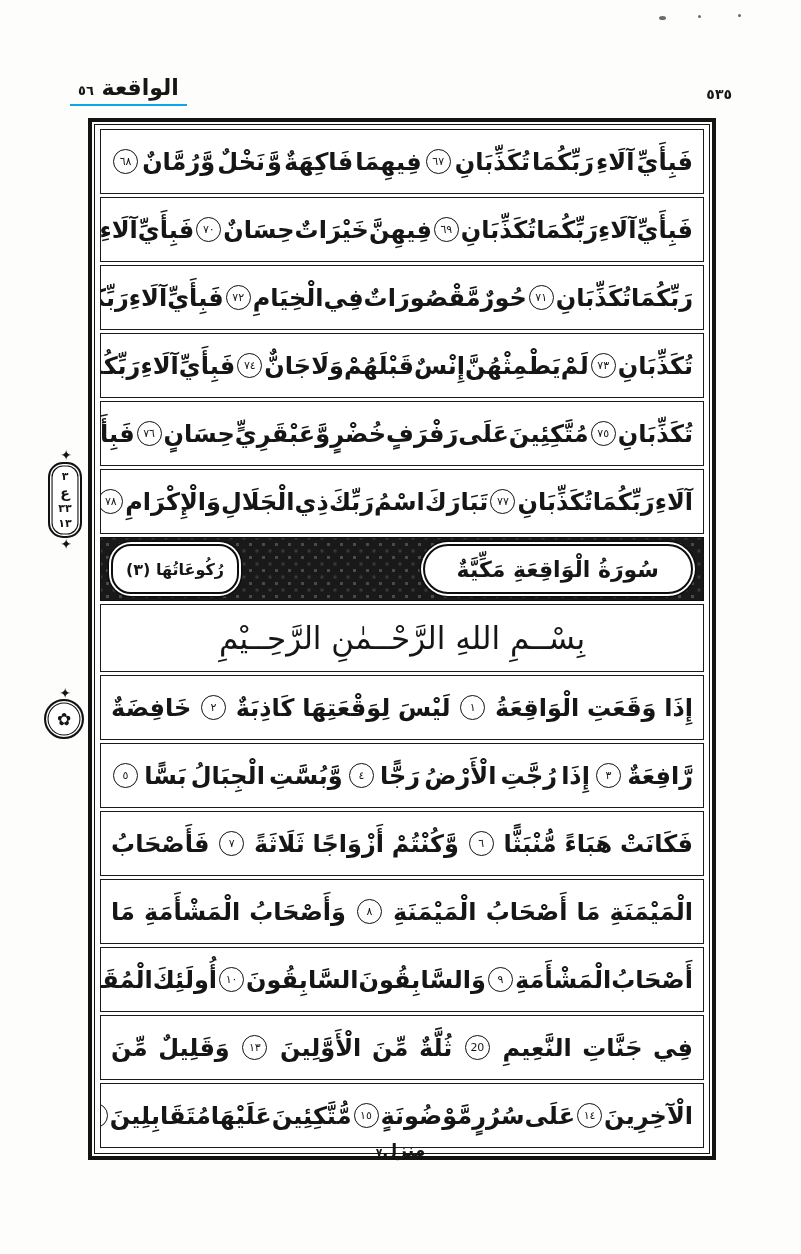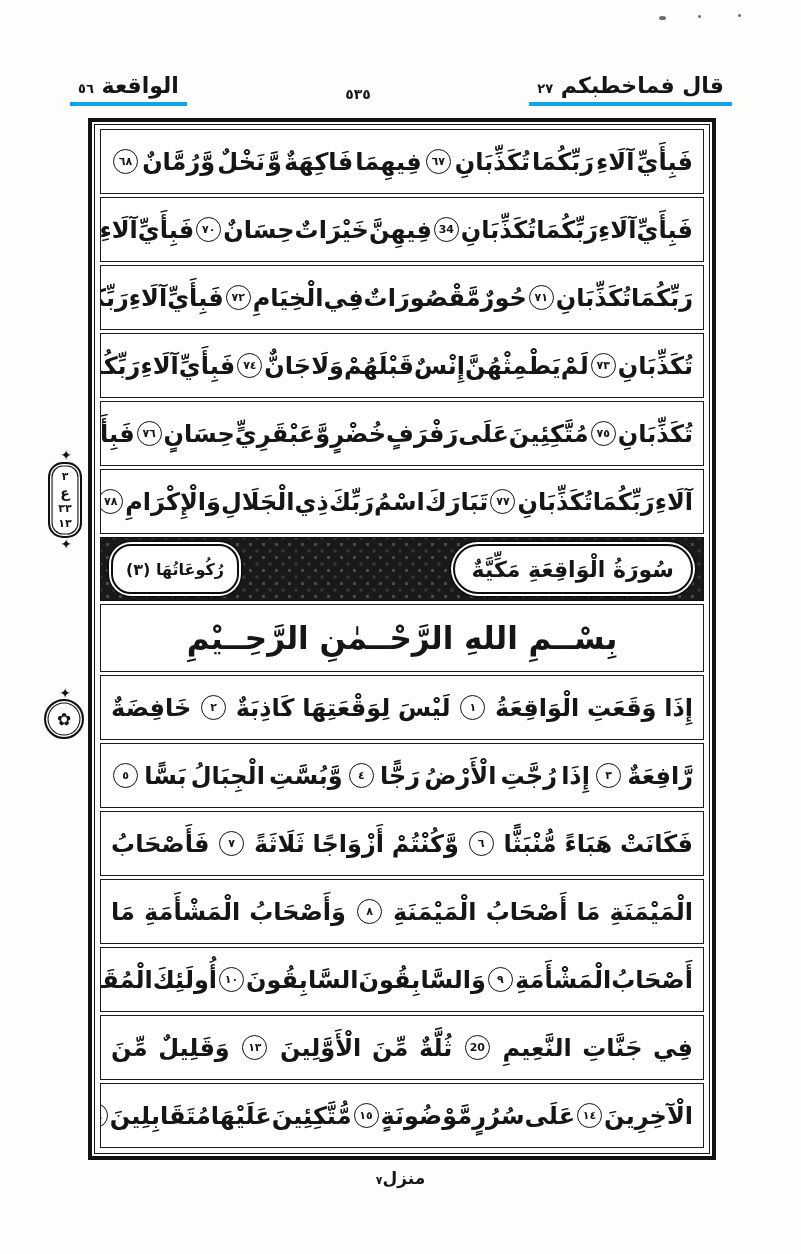--- a/index.html
+++ b/index.html
@@ -10,21 +10,21 @@
     overflow:hidden;
   }
   
   .page-header{
     position:absolute;top:58px;left:70px;width:662px;height:48px;
     display:flex;justify-content:space-between;align-items:flex-end;
     direction:rtl;
   }
   .hdr-side{
     font-weight:bold;font-size:22px;line-height:1.2;
-    border-bottom:4px solid #0ea5e9;padding:0 8px 3px 8px;
+    border-bottom:2px solid #0ea5e9;padding:0 8px 3px 8px;
     white-space:nowrap;
   }
   .hdr-sup{font-size:13px;font-weight:bold;}
   .hdr-center{font-size:14px;font-weight:bold;padding-bottom:4px;}
   .speck{position:absolute;background:#6b6b6b;border-radius:50%;}
 
   
   .frame{
     position:absolute;left:88px;top:118px;width:628px;height:1042px;
     border:4px solid #141414;box-sizing:border-box;background:#fff;
@@ -39,21 +39,21 @@
     border:1.5px solid #1b1b1b;box-sizing:border-box;
     height:65px;flex:0 0 65px;
     display:flex;align-items:center;justify-content:space-between;
     direction:rtl;padding:0 10px;overflow:hidden;
     font-weight:bold;font-size:24px;white-space:nowrap;
   }
   .word{display:inline-block;}
   .ayah-marker{
     flex:0 0 auto;width:23px;height:23px;margin:0 2px;
     border:1.8px solid #111;border-radius:50%;
-    font-size:11px;font-weight:bold;
+    font-size:11px;font-weight:normal;
     display:flex;align-items:center;justify-content:center;line-height:1;
   }
   
   .banner-row{
     border:1.5px solid #0f0f0f;box-sizing:border-box;
     height:64px;flex:0 0 64px;
     background-color:#191919;
     background-image:
       radial-gradient(circle,#4a4a4a 1.6px,transparent 1.9px),
       radial-gradient(circle,#383838 1.6px,transparent 1.9px);
@@ -61,27 +61,27 @@
     display:flex;align-items:center;justify-content:space-between;
     direction:rtl;padding:0 10px;
   }
   .cartouche{
     background:#fff;border:2px solid #0d0d0d;
     box-shadow:0 0 0 2px #fff,0 0 0 3.5px #0d0d0d;
     display:flex;align-items:center;justify-content:center;
     font-weight:bold;white-space:nowrap;
   }
   .cartouche.small{height:38px;border-radius:20px;padding:4px 13px;font-size:16px;}
-  .cartouche.big{height:46px;border-radius:26px;padding:0 17px;font-size:22px;}
+  .cartouche.big{height:46px;border-radius:26px;padding:0 32px;font-size:22px;}
   
   .bismillah-row{
     border:1.5px solid #1b1b1b;box-sizing:border-box;
     height:68px;flex:0 0 68px;
     display:flex;align-items:center;justify-content:center;
-    direction:rtl;font-size:31px;font-weight:bold;
+    direction:rtl;font-size:31px;font-weight:normal;
   }
   
   .ruku-marker{position:absolute;left:40px;top:450px;width:50px;text-align:center;}
   .finial{font-size:14px;line-height:11px;letter-spacing:-2px;color:#141414;}
   .ruku-body{
     margin:1px auto;width:34px;box-sizing:border-box;
     border:2px solid #111;border-radius:15px;
     box-shadow:inset 0 0 0 1.5px #fff,inset 0 0 0 2.6px #111;
     padding:6px 0 5px;font-weight:bold;font-size:11px;line-height:1.3;
     background:#fff;
@@ -91,37 +91,33 @@
   .rosette{position:absolute;left:36px;top:688px;width:56px;text-align:center;}
   .rosette-circle{
     width:40px;height:40px;margin:0 auto;box-sizing:border-box;
     border:2px solid #111;border-radius:50%;
     box-shadow:inset 0 0 0 1.5px #fff,inset 0 0 0 2.6px #111;
     display:flex;align-items:center;justify-content:center;
     font-size:17px;background:#fff;
   }
   
   .page-footer{
-    position:absolute;top:1168px;left:0;width:100%;
+    position:absolute;top:1140px;left:0;width:100%;
     text-align:center;font-weight:bold;font-size:17px;direction:rtl;
   }
   .footer-sup{font-size:11px;font-weight:bold;}
 </style>
 </head>
 <body>
 
 <div class="speck" style="left:659px;top:16px;width:7px;height:4px;"></div>
 <div class="speck" style="left:698px;top:15px;width:3px;height:3px;"></div>
 <div class="speck" style="left:738px;top:14px;width:3px;height:3px;"></div>
 
 <div class="page-header">
-  <div class="hdr-side">
-    <span>قال فماخطبكم</span>
-    <span class="hdr-sup">٢٧</span>
-  </div>
   <div class="hdr-center">٥٣٥</div>
   <div class="hdr-side">
     <span>الواقعة</span>
     <span class="hdr-sup">٥٦</span>
   </div>
 </div>
 
 <div class="frame">
   <div class="frame-inner">
 
@@ -135,21 +131,21 @@
           <span class="word">فَاكِهَةٌ</span>
           <span class="word">وَّ</span>
           <span class="word">نَخْلٌ</span>
           <span class="word">وَّرُمَّانٌ</span>
           <span class="ayah-marker">٦٨</span>
         </div><div class="qrow">
           <span class="word">فَبِأَيِّ</span>
           <span class="word">آلَاءِ</span>
           <span class="word">رَبِّكُمَا</span>
           <span class="word">تُكَذِّبَانِ</span>
-          <span class="ayah-marker">34</span>
+          <span class="ayah-marker">٦٩</span>
           <span class="word">فِيهِنَّ</span>
           <span class="word">خَيْرَاتٌ</span>
           <span class="word">حِسَانٌ</span>
           <span class="ayah-marker">٧٠</span>
           <span class="word">فَبِأَيِّ</span>
           <span class="word">آلَاءِ</span>
         </div><div class="qrow">
           <span class="word">رَبِّكُمَا</span>
           <span class="word">تُكَذِّبَانِ</span>
           <span class="ayah-marker">٧١</span>

